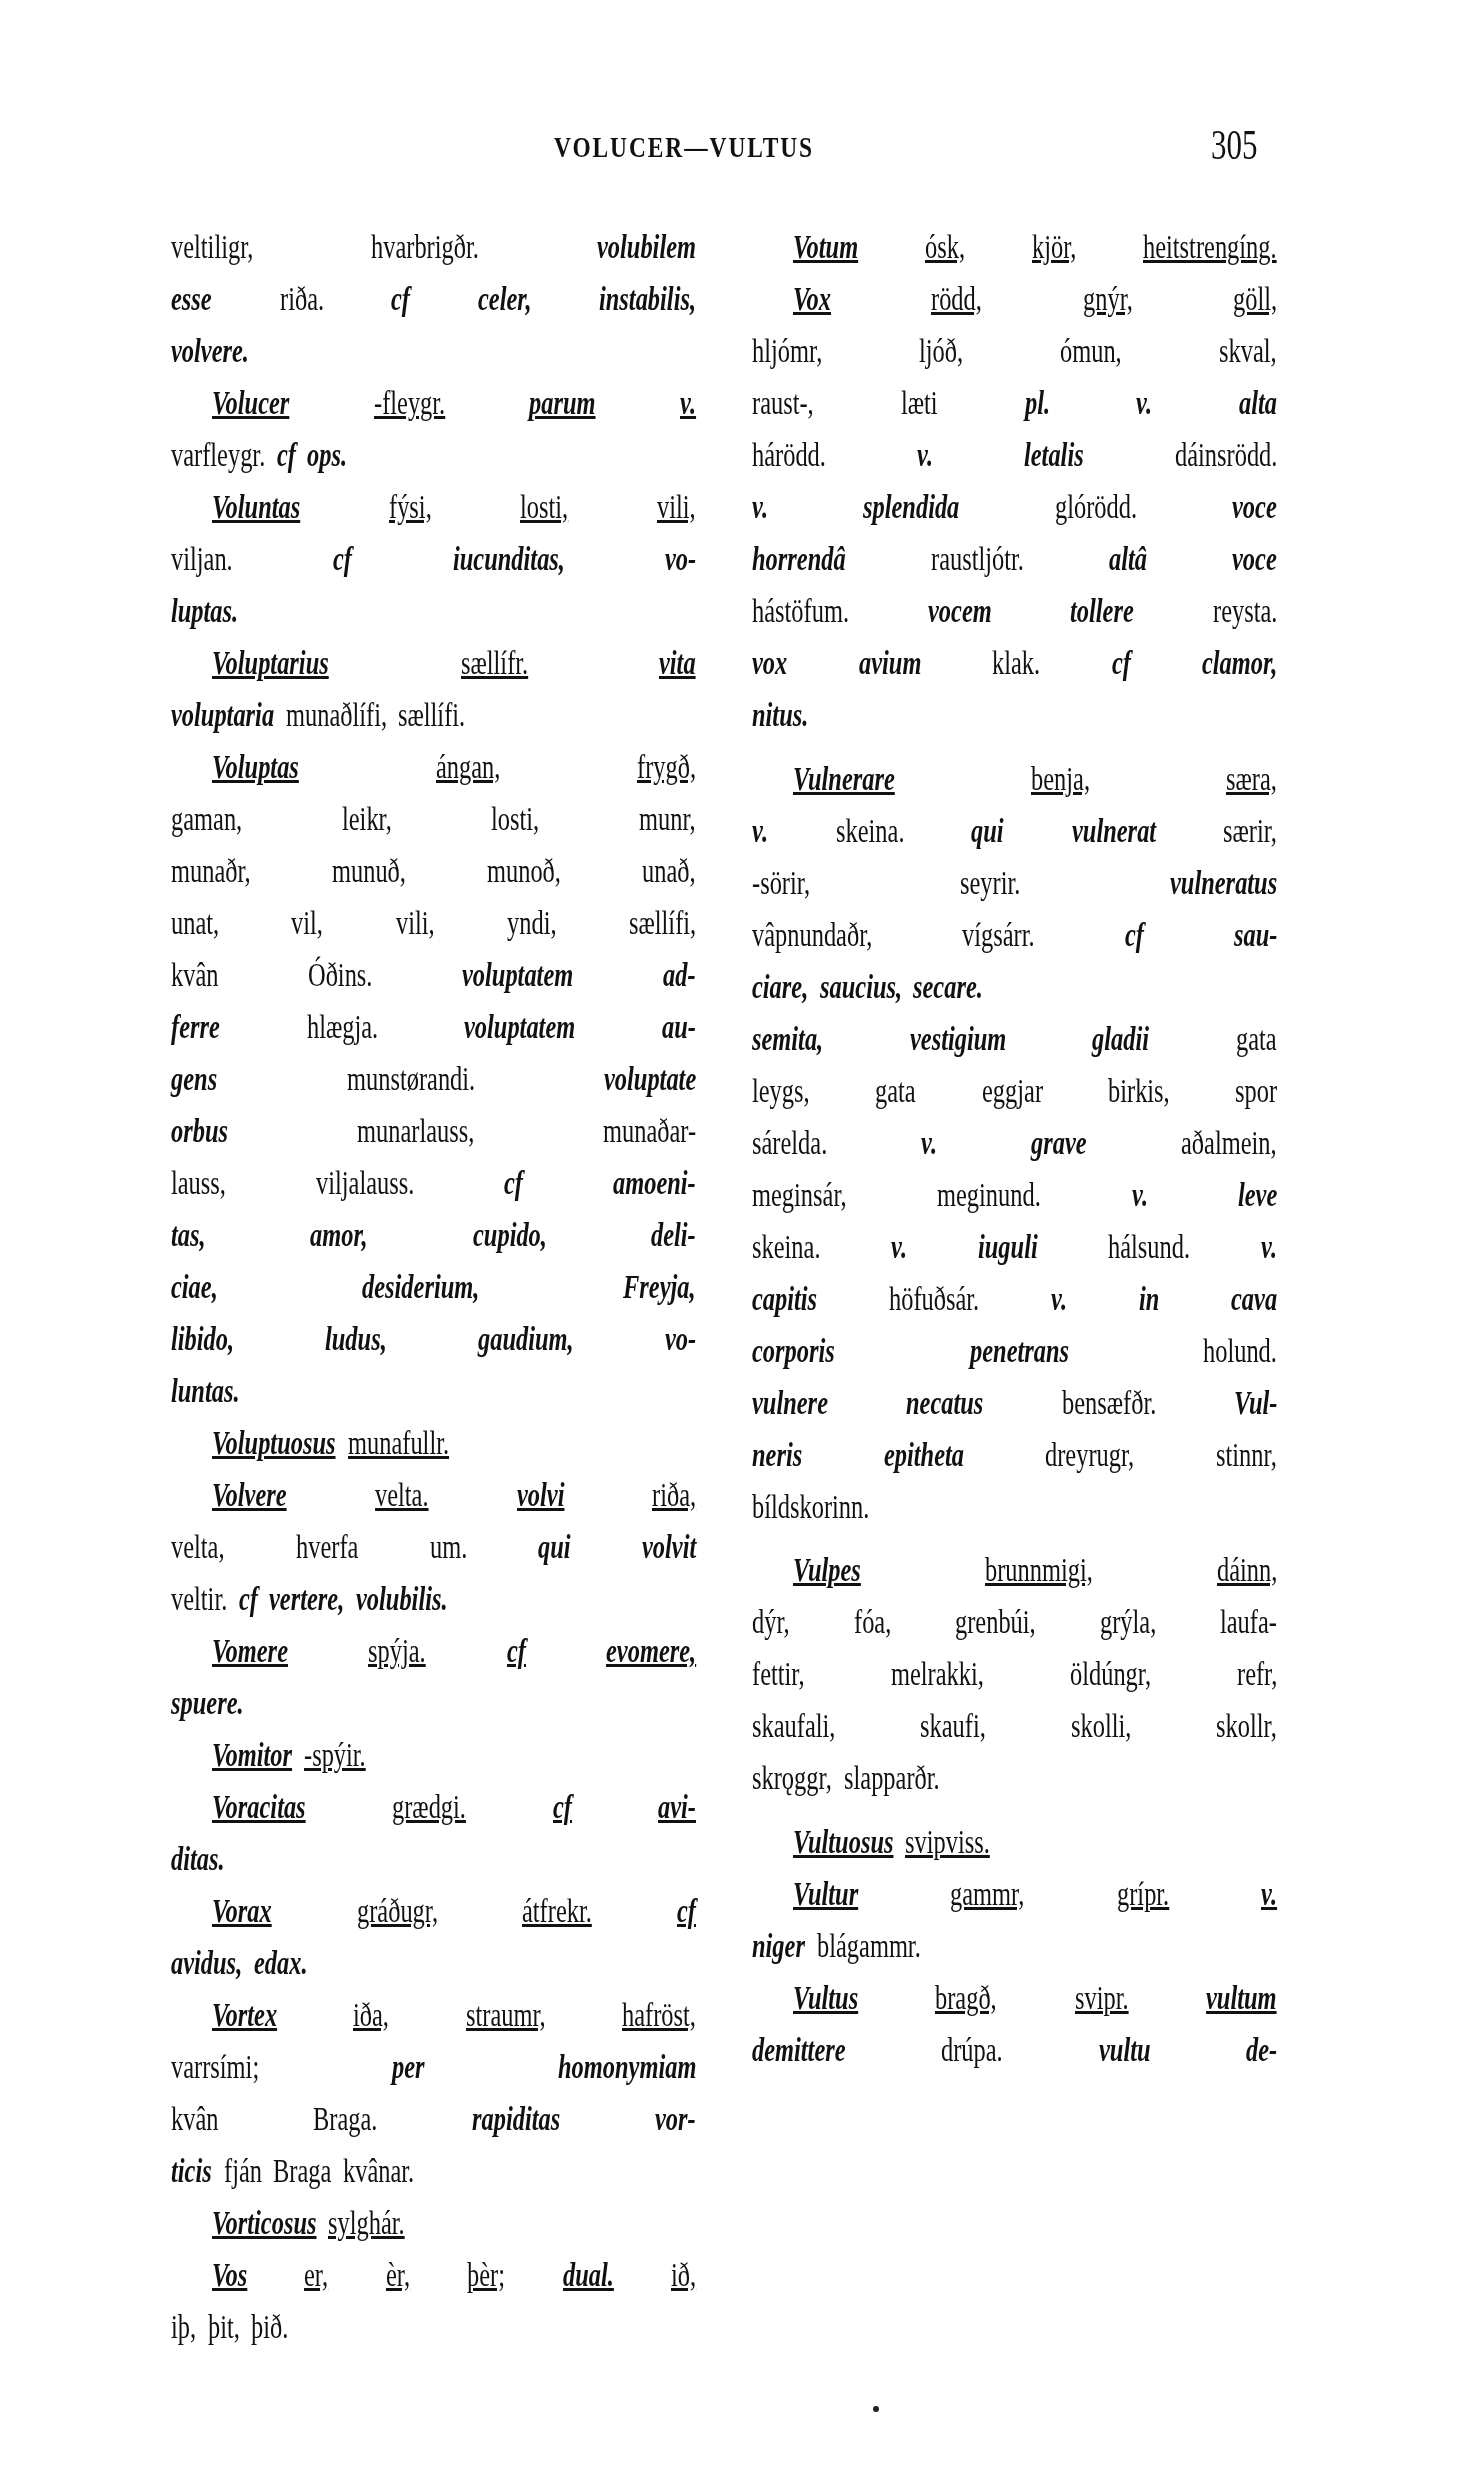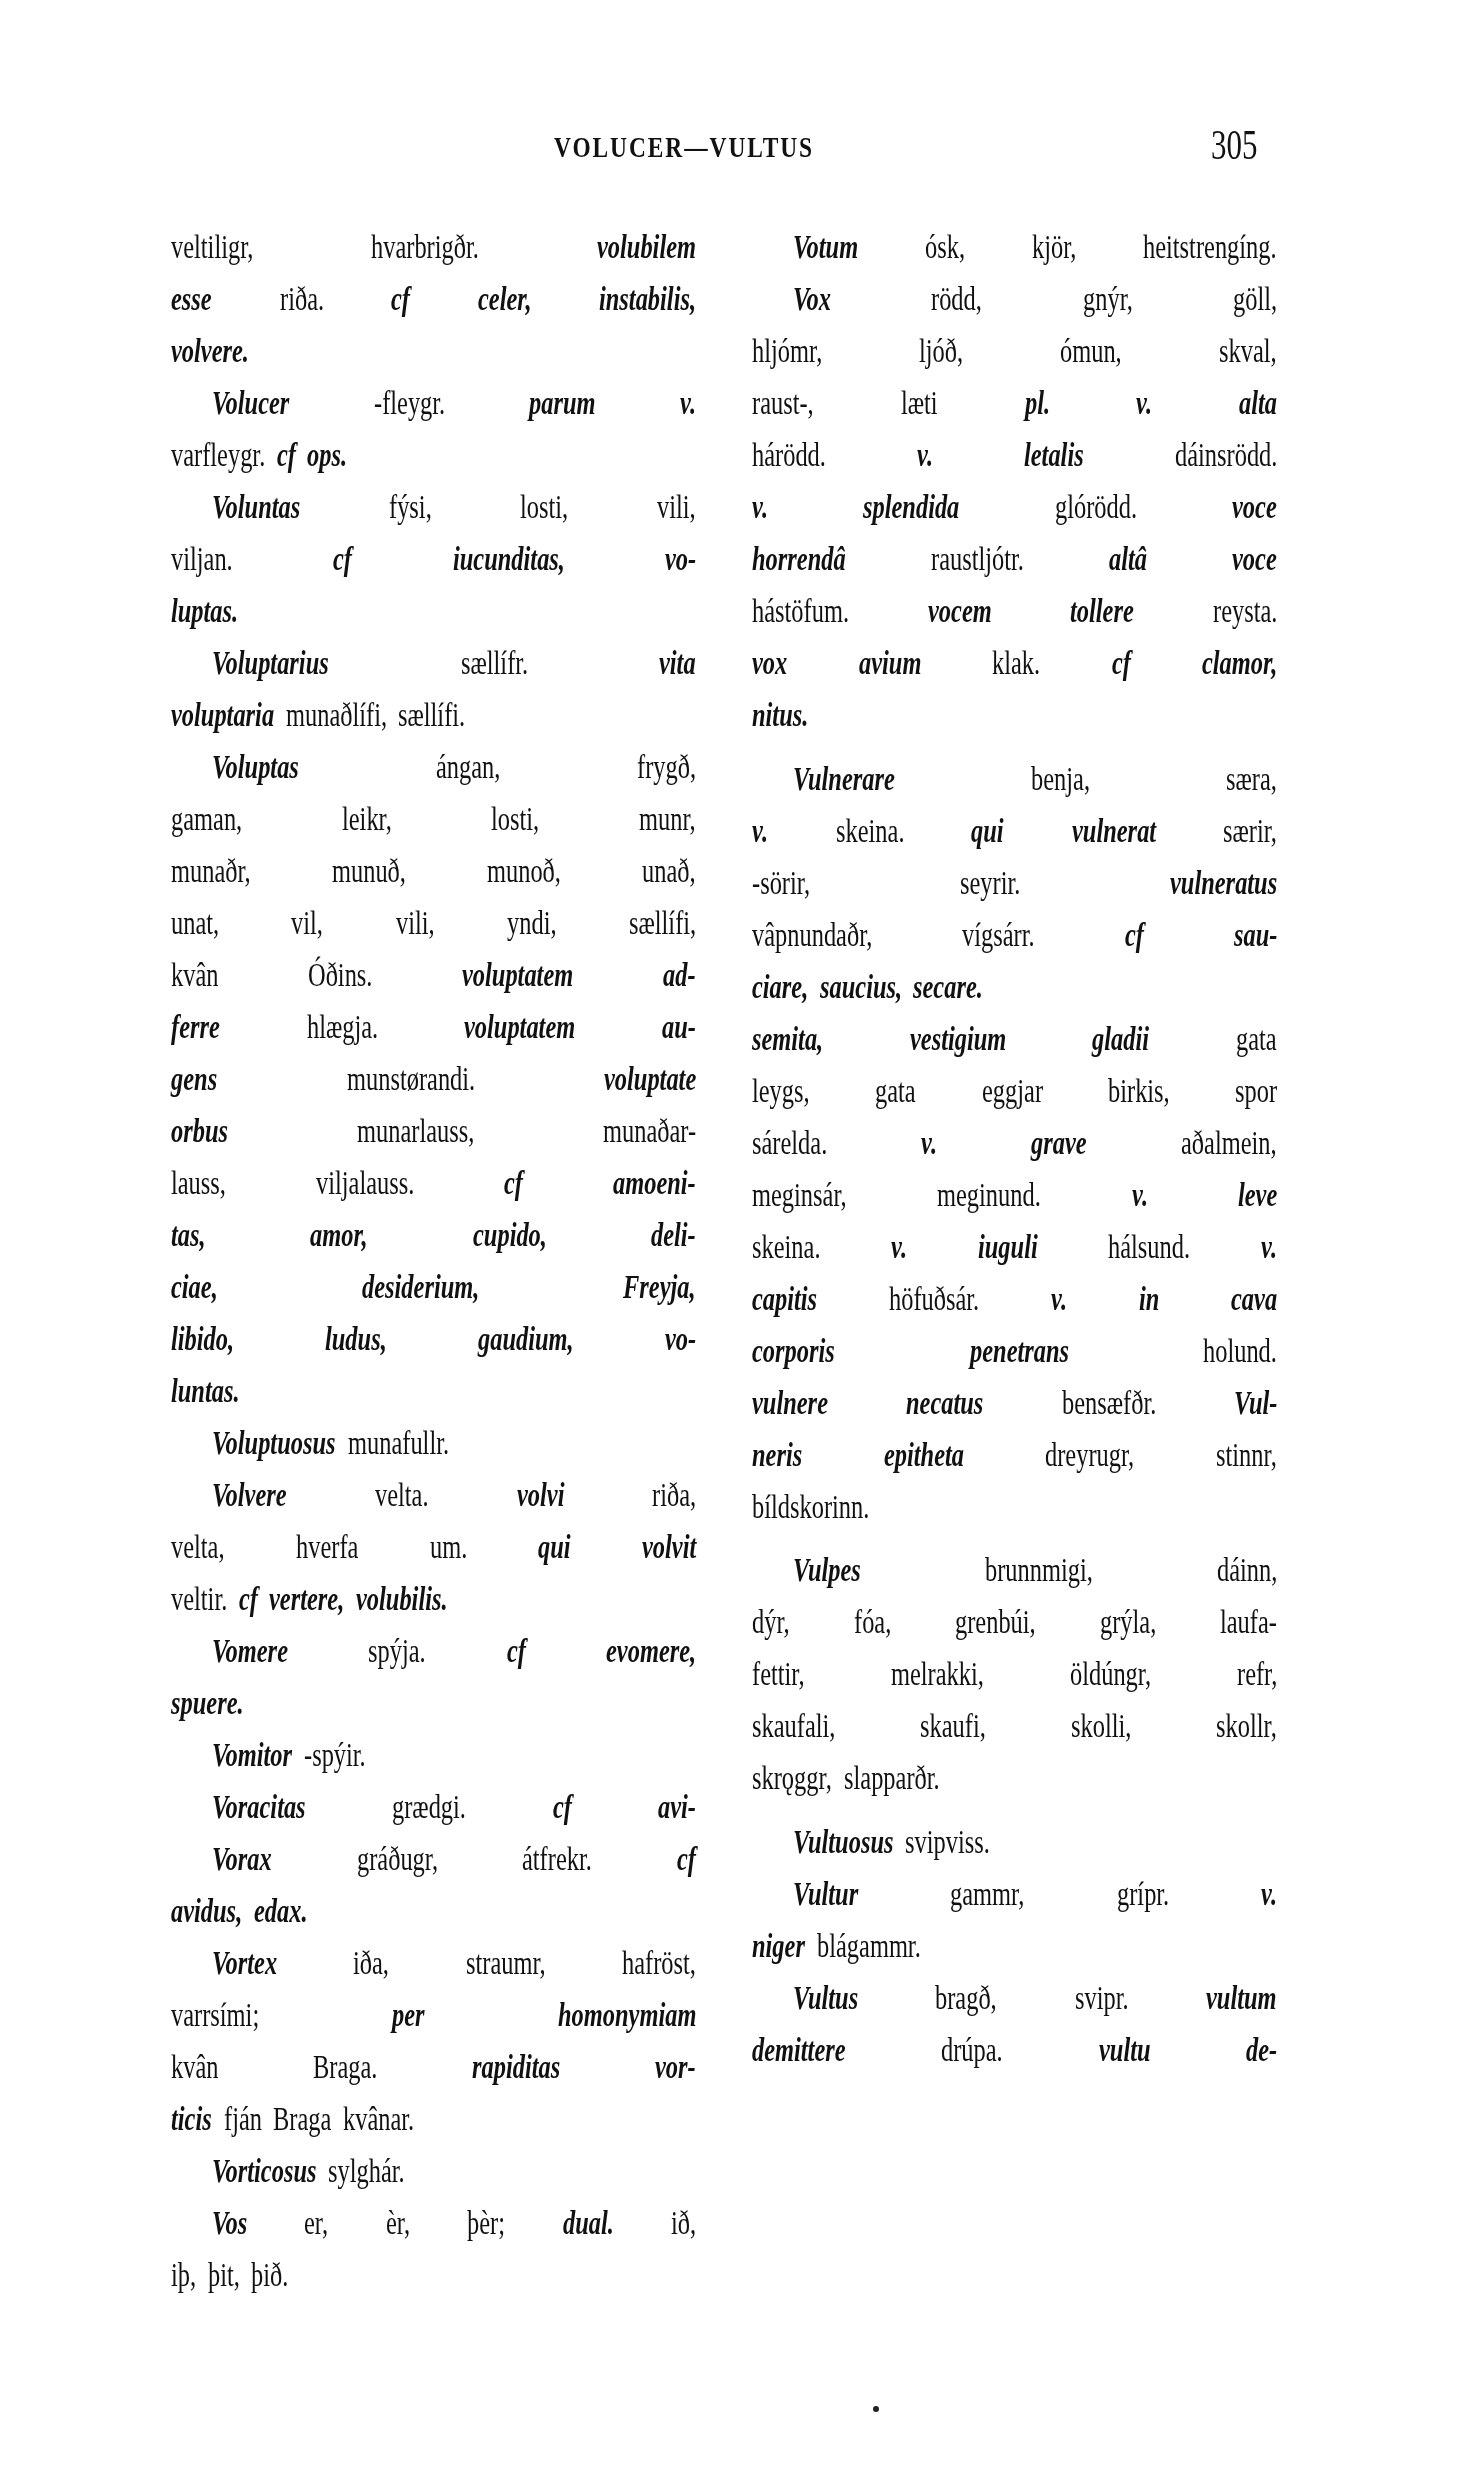--- a/index.html
+++ b/index.html
@@ -17,21 +17,21 @@
     font-size: 43px; transform: scaleX(0.72); transform-origin: left top;
   }
   .column { position: absolute; top: 221px; width: 525px; }
   .col-left { left: 171px; }
   .col-right { left: 752px; }
   .line {
     height: 52px; line-height: 52px; white-space: nowrap;
     font-family: "Liberation Serif", serif; font-size: 33px;
     display: flex; justify-content: space-between;
   }
-  .line.indent { padding-left: 41px; }
+  .line.indent { padding-left: 41px; text-decoration: underline; }
   .line.gap-before { margin-top: 11.5px; }
   .w { display: inline-block; }
   .it { font-style: italic; font-weight: bold; font-family: "Liberation Serif", serif; }
   .inner { display: flex; justify-content: space-between; width: 100%; }
   .inner.ragged { justify-content: flex-start; gap: 11.5px; }
   .dot { position: absolute; left: 873px; top: 2406px; width: 5.8px; height: 5.8px; border-radius: 50%; background: #222; }
 </style>
 </head>
 <body>
 
@@ -260,20 +260,25 @@
         </div>
       </div>
       <div class="line indent">
         <div class="inner">
           <span class="w it" style="width: 94px; transform: scaleX(0.74); transform-origin: left center;">Voracitas</span>
           <span class="w" style="width: 74px; transform: scaleX(0.74); transform-origin: left center;">grædgi.</span>
           <span class="w it" style="width: 19px; transform: scaleX(0.74); transform-origin: left center;">cf</span>
           <span class="w it" style="width: 38px; transform: scaleX(0.74); transform-origin: left center;">avi-</span>
         </div>
       </div>
+      <div class="line">
+        <div class="inner ragged">
+          <span class="w it" style="width: 54px; transform: scaleX(0.74); transform-origin: left center;">ditas.</span>
+        </div>
+      </div>
       <div class="line indent">
         <div class="inner">
           <span class="w it" style="width: 60px; transform: scaleX(0.74); transform-origin: left center;">Vorax</span>
           <span class="w" style="width: 81px; transform: scaleX(0.74); transform-origin: left center;">gráðugr,</span>
           <span class="w" style="width: 70px; transform: scaleX(0.74); transform-origin: left center;">átfrekr.</span>
           <span class="w it" style="width: 19px; transform: scaleX(0.74); transform-origin: left center;">cf</span>
         </div>
       </div>
       <div class="line">
         <div class="inner ragged">

